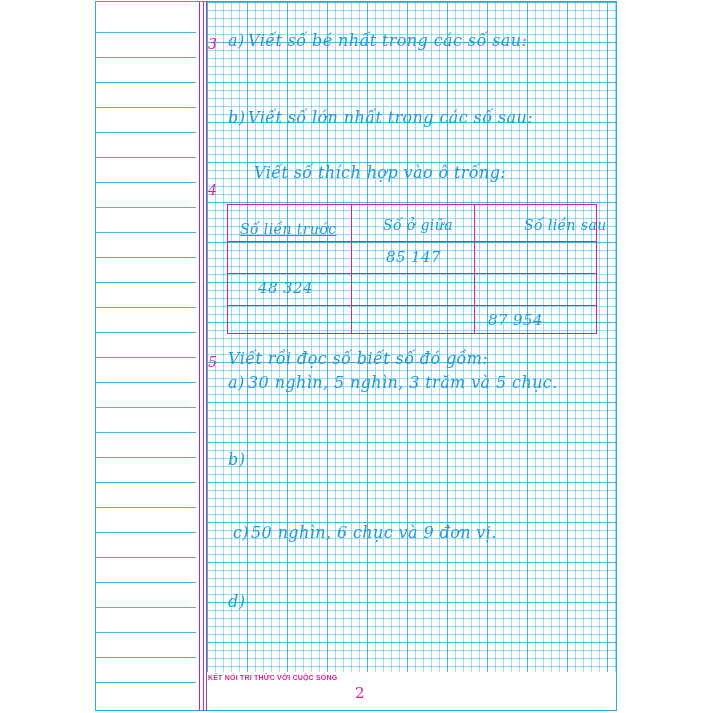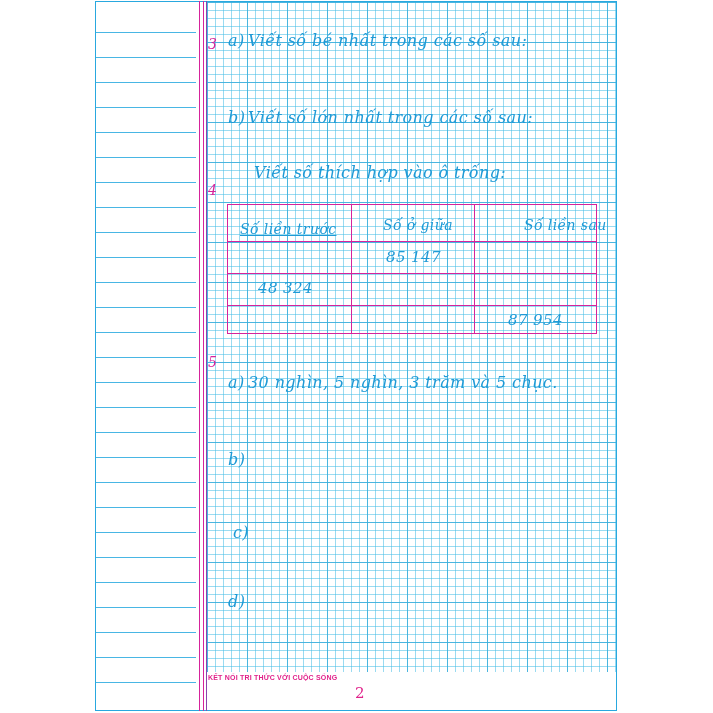--- a/index.html
+++ b/index.html
@@ -143,28 +143,30 @@
     <div class="hline" style="top:68px;"></div>
     <div class="hline" style="top:100px;"></div>
   </div>
 
   <span class="hw s14" style="left:240px;top:222px;text-decoration:underline;">Số liền trước</span>
   <span class="hw s14" style="left:383px;top:218px;">Số ở giữa</span>
   <span class="hw s14" style="left:504px;top:218px;margin-left:20px;">Số liền sau</span>
 
   <span class="hw s15" style="left:386px;top:250px;font-style:italic;">85 147</span>
   <span class="hw s15" style="left:258px;top:281px;">48 324</span>
-  <span class="hw s15" style="left:508px;top:313px;">87 954</span>
+  <span class="hw s15" style="left:488px;top:313px;">87 954</span>
 
   <span class="num" style="left:208px;top:354px;">5</span>
+  <span class="hw s16" style="left:228px;top:351px;">Viết rồi đọc số biết số đó gồm:</span>
 
   <span class="hw s16" style="left:228px;top:375px;">a)</span>
   <span class="hw s16" style="left:248px;top:375px;">30 nghìn, 5 nghìn, 3 trăm và 5 chục.</span>
 
   <span class="hw s16" style="left:228px;top:452px;">b)</span>
 
   <span class="hw s16" style="left:233px;top:525px;">c)</span>
+  <span class="hw s16" style="left:251px;top:525px;">50 nghìn, 6 chục và 9 đơn vị.</span>
 
   <span class="hw s16" style="left:228px;top:594px;">d)</span>
 
   <div class="footer-brand">KẾT NỐI TRI THỨC VỚI CUỘC SỐNG</div>
   <div class="pagenum">2</div>
 </div>
 
 </body></html>

